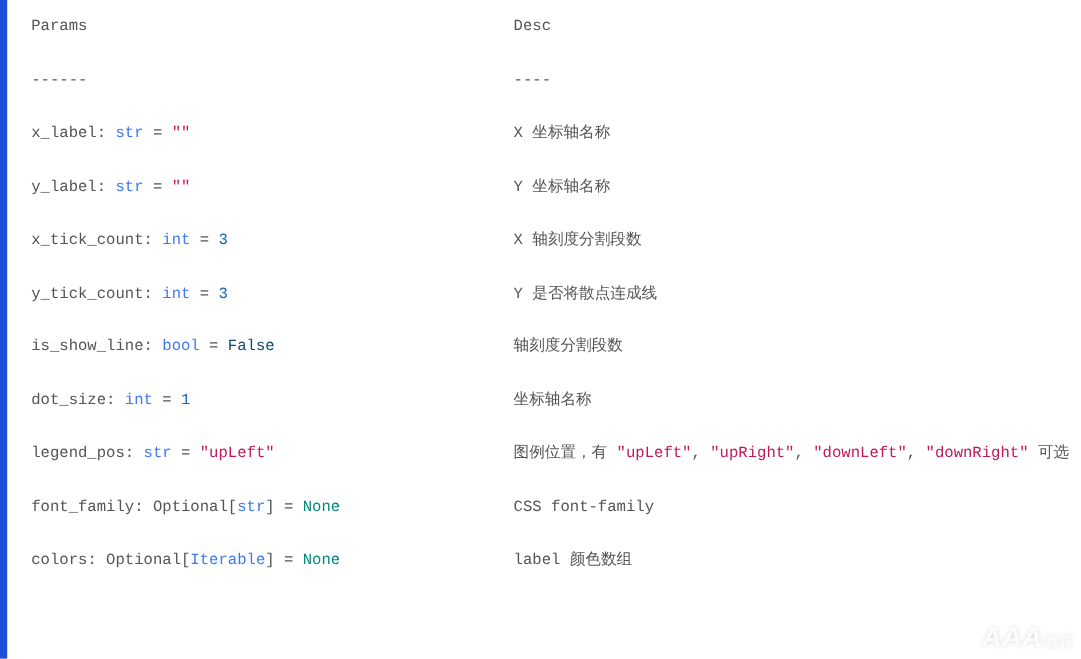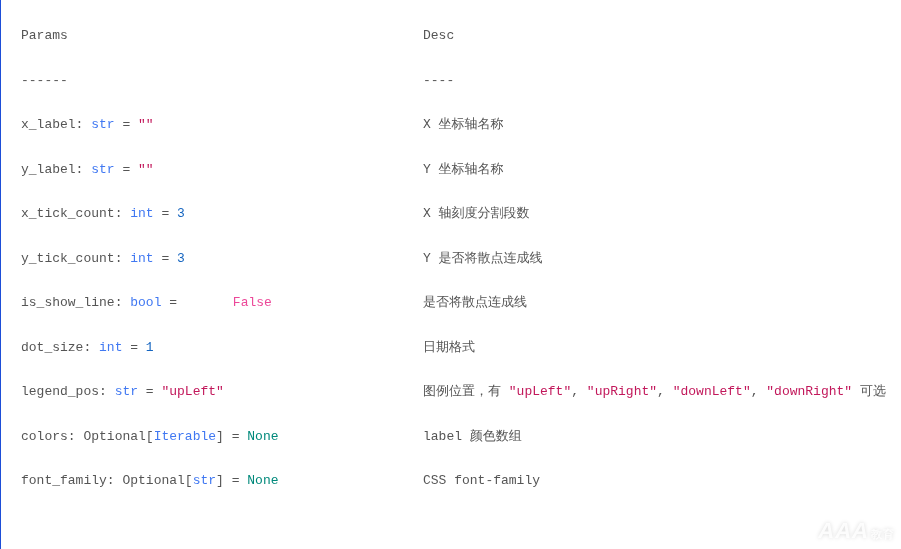--- a/index.html
+++ b/index.html
@@ -8,22 +8,22 @@
     background: #fff;
     width: 901px;
     height: 549px;
     overflow: hidden;
   }
   .code-block {
     font-family: Consolas, "Courier New", monospace;
     font-size: 13px;
     line-height: 1.5;
     color: #555;
-    padding: 26px 20px 12px 20px;
-    border-left: 1px solid #1d4ed8;
+    padding: 12px 20px 12px 20px;
+    border-left: 6px solid #1d4ed8;
     position: relative;
     height: 100%;
     box-sizing: border-box;
   }
   .row {
     display: flex;
     margin-bottom: 25px;
     white-space: pre;
   }
   .row:last-child { margin-bottom: 0; }
@@ -32,21 +32,21 @@
   }
   .col-desc {
     flex: 1;
     margin-left: 24px;
   }
   .tk-name  { color: #555; }
   .tk-punct { color: #555; }
   .tk-type  { color: #4078f2; }
   .tk-str   { color: #c2185b; }
   .tk-num   { color: #1565c0; }
-  .tk-bool  { color: #ec4899; margin-left: 48px; }
+  .tk-bool  { color: #0c4a6e; }
   .tk-none  { color: #00897b; }
   .desc-text { color: #555; }
   .desc-str  { color: #c2185b; }
 
   .watermark {
     position: absolute;
     right: 6px;
     bottom: 2px;
     font-family: Arial, sans-serif;
     font-size: 22px;
@@ -76,23 +76,23 @@
   <div class="row">
     <div class="col-param"><span class="tk-name">------</span></div>
     <div class="col-desc"><span class="desc-text">----</span></div>
   </div>
 
   <div id="param-rows">
       <div class="row"><div class="col-param"><span class="tk-name">x_label</span><span class="tk-punct">: </span><span class="tk-type">str</span><span class="tk-punct"> = </span><span class="tk-str">""</span></div><div class="col-desc"><span class="desc-text">X 坐标轴名称</span></div></div>
       <div class="row"><div class="col-param"><span class="tk-name">y_label</span><span class="tk-punct">: </span><span class="tk-type">str</span><span class="tk-punct"> = </span><span class="tk-str">""</span></div><div class="col-desc"><span class="desc-text">Y 坐标轴名称</span></div></div>
       <div class="row"><div class="col-param"><span class="tk-name">x_tick_count</span><span class="tk-punct">: </span><span class="tk-type">int</span><span class="tk-punct"> = </span><span class="tk-num">3</span></div><div class="col-desc"><span class="desc-text">X 轴刻度分割段数</span></div></div>
       <div class="row"><div class="col-param"><span class="tk-name">y_tick_count</span><span class="tk-punct">: </span><span class="tk-type">int</span><span class="tk-punct"> = </span><span class="tk-num">3</span></div><div class="col-desc"><span class="desc-text">Y 是否将散点连成线</span></div></div>
-      <div class="row"><div class="col-param"><span class="tk-name">is_show_line</span><span class="tk-punct">: </span><span class="tk-type">bool</span><span class="tk-punct"> = </span><span class="tk-bool">False</span></div><div class="col-desc"><span class="desc-text">是否将散点连成线</span></div></div>
-      <div class="row"><div class="col-param"><span class="tk-name">dot_size</span><span class="tk-punct">: </span><span class="tk-type">int</span><span class="tk-punct"> = </span><span class="tk-num">1</span></div><div class="col-desc"><span class="desc-text">日期格式</span></div></div>
+      <div class="row"><div class="col-param"><span class="tk-name">is_show_line</span><span class="tk-punct">: </span><span class="tk-type">bool</span><span class="tk-punct"> = </span><span class="tk-bool">False</span></div><div class="col-desc"><span class="desc-text">轴刻度分割段数</span></div></div>
+      <div class="row"><div class="col-param"><span class="tk-name">dot_size</span><span class="tk-punct">: </span><span class="tk-type">int</span><span class="tk-punct"> = </span><span class="tk-num">1</span></div><div class="col-desc"><span class="desc-text">坐标轴名称</span></div></div>
       <div class="row"><div class="col-param"><span class="tk-name">legend_pos</span><span class="tk-punct">: </span><span class="tk-type">str</span><span class="tk-punct"> = </span><span class="tk-str">"upLeft"</span></div><div class="col-desc"><span class="desc-text">图例位置，有 </span><span class="desc-str">"upLeft"</span><span class="desc-text">, </span><span class="desc-str">"upRight"</span><span class="desc-text">, </span><span class="desc-str">"downLeft"</span><span class="desc-text">, </span><span class="desc-str">"downRight"</span><span class="desc-text"> 可选</span></div></div>
+      <div class="row"><div class="col-param"><span class="tk-name">font_family</span><span class="tk-punct">: </span><span class="tk-name">Optional[</span><span class="tk-type">str</span><span class="tk-name">]</span><span class="tk-punct"> = </span><span class="tk-none">None</span></div><div class="col-desc"><span class="desc-text">CSS font-family</span></div></div>
       <div class="row"><div class="col-param"><span class="tk-name">colors</span><span class="tk-punct">: </span><span class="tk-name">Optional[</span><span class="tk-type">Iterable</span><span class="tk-name">]</span><span class="tk-punct"> = </span><span class="tk-none">None</span></div><div class="col-desc"><span class="desc-text">label 颜色数组</span></div></div>
-      <div class="row"><div class="col-param"><span class="tk-name">font_family</span><span class="tk-punct">: </span><span class="tk-name">Optional[</span><span class="tk-type">str</span><span class="tk-name">]</span><span class="tk-punct"> = </span><span class="tk-none">None</span></div><div class="col-desc"><span class="desc-text">CSS font-family</span></div></div>
     </div>
 
   <div class="watermark">
     <span>AAA</span><span class="small">教育</span>
   </div>
 </div>
 
 </body></html>

